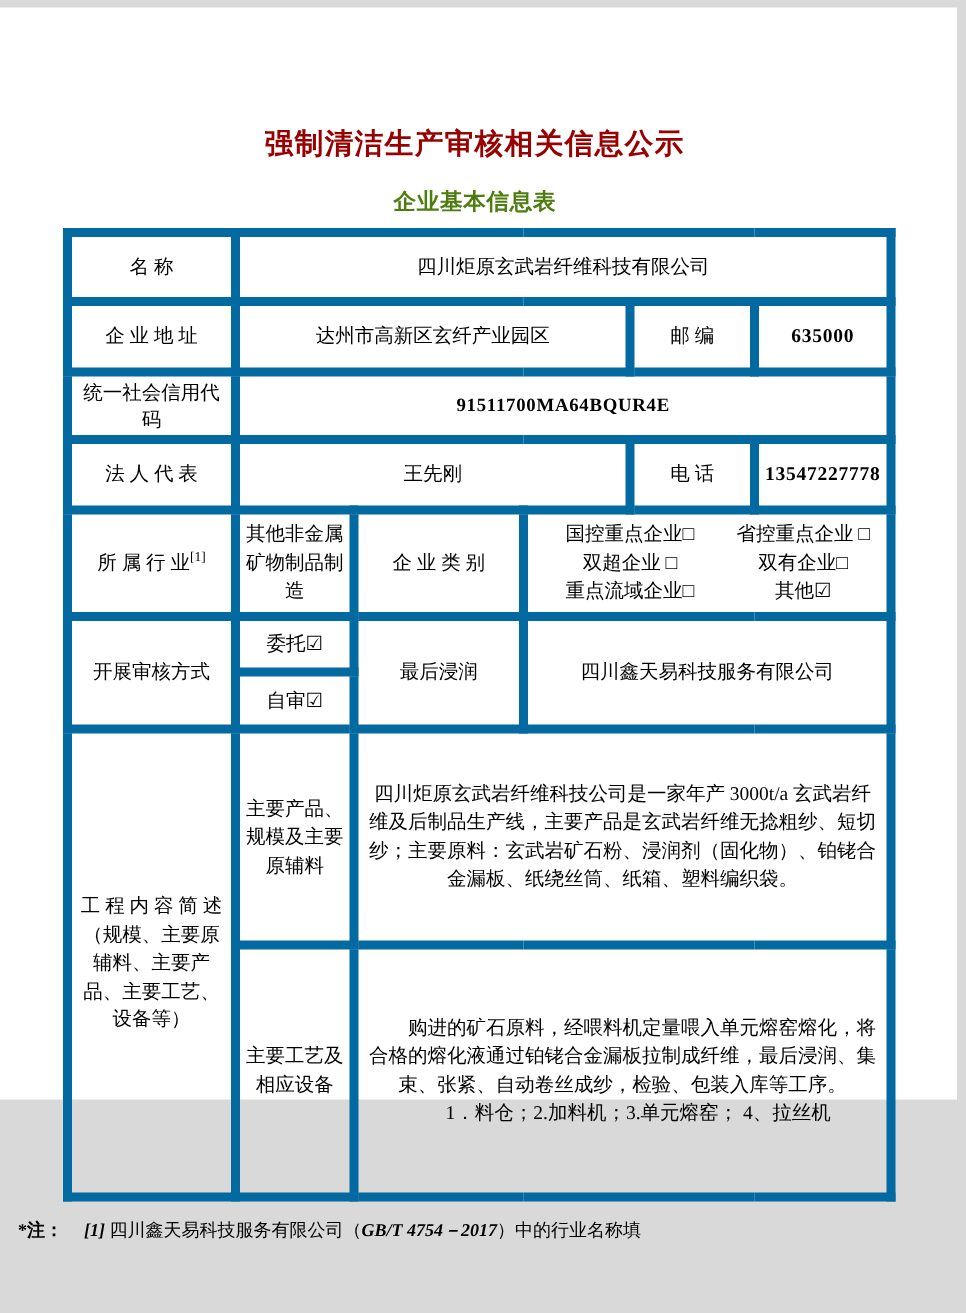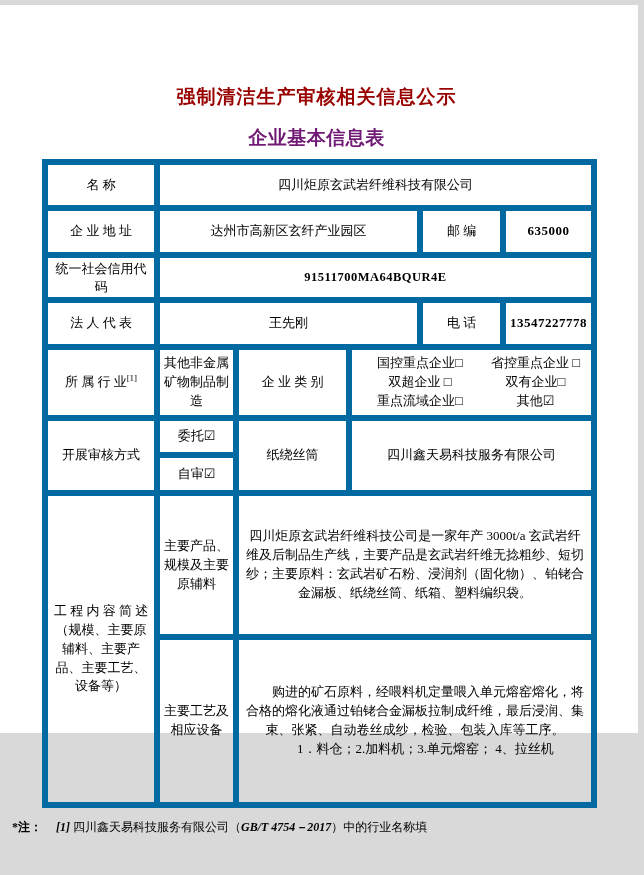--- a/index.html
+++ b/index.html
@@ -29,23 +29,23 @@
     font-weight: bold;
     font-size: 19px;
     letter-spacing: 1px;
     line-height: 22px;
   }
   h2.doc-subtitle {
     margin: 17px 0 8px 0;
     text-align: center;
     font-family: "Liberation Sans", "DejaVu Sans", sans-serif;
     font-weight: bold;
-    font-size: 19px;
+    font-size: 15px;
     letter-spacing: 0.5px;
-    color: #701a75;
+    color: #4d7c0f;
   }
   table.info {
     border-collapse: collapse;
     table-layout: fixed;
     width: 549px;
     border: 2px solid #000;
     font-size: 13px;
   }
   table.info td {
     border: 6px solid #0369a1;
@@ -153,21 +153,21 @@
               <div>双有企业□</div>
               <div>其他☑</div>
             </div>
           </div>
         </td>
       </tr>
 
       <tr style="height:37px">
         <td class="lbl" rowspan="2">开展审核方式</td>
         <td>委托☑</td>
-        <td class="lbl" rowspan="2">纸绕丝筒</td>
+        <td class="lbl" rowspan="2">最后浸润</td>
         <td colspan="3" rowspan="2">四川鑫天易科技服务有限公司</td>
       </tr>
       <tr style="height:38px">
         <td>自审☑</td>
       </tr>
 
       <tr style="height:144px">
         <td class="project-lbl" rowspan="2">工 程 内 容 简 述（规模、主要原辅料、主要产品、主要工艺、设备等）</td>
         <td class="lbl">主要产品、规模及主要原辅料</td>
         <td colspan="4" class="products-cell">四川炬原玄武岩纤维科技公司是一家年产 3000t/a 玄武岩纤维及后制品生产线，主要产品是玄武岩纤维无捻粗纱、短切纱；主要原料：玄武岩矿石粉、浸润剂（固化物）、铂铑合金漏板、纸绕丝筒、纸箱、塑料编织袋。</td>

